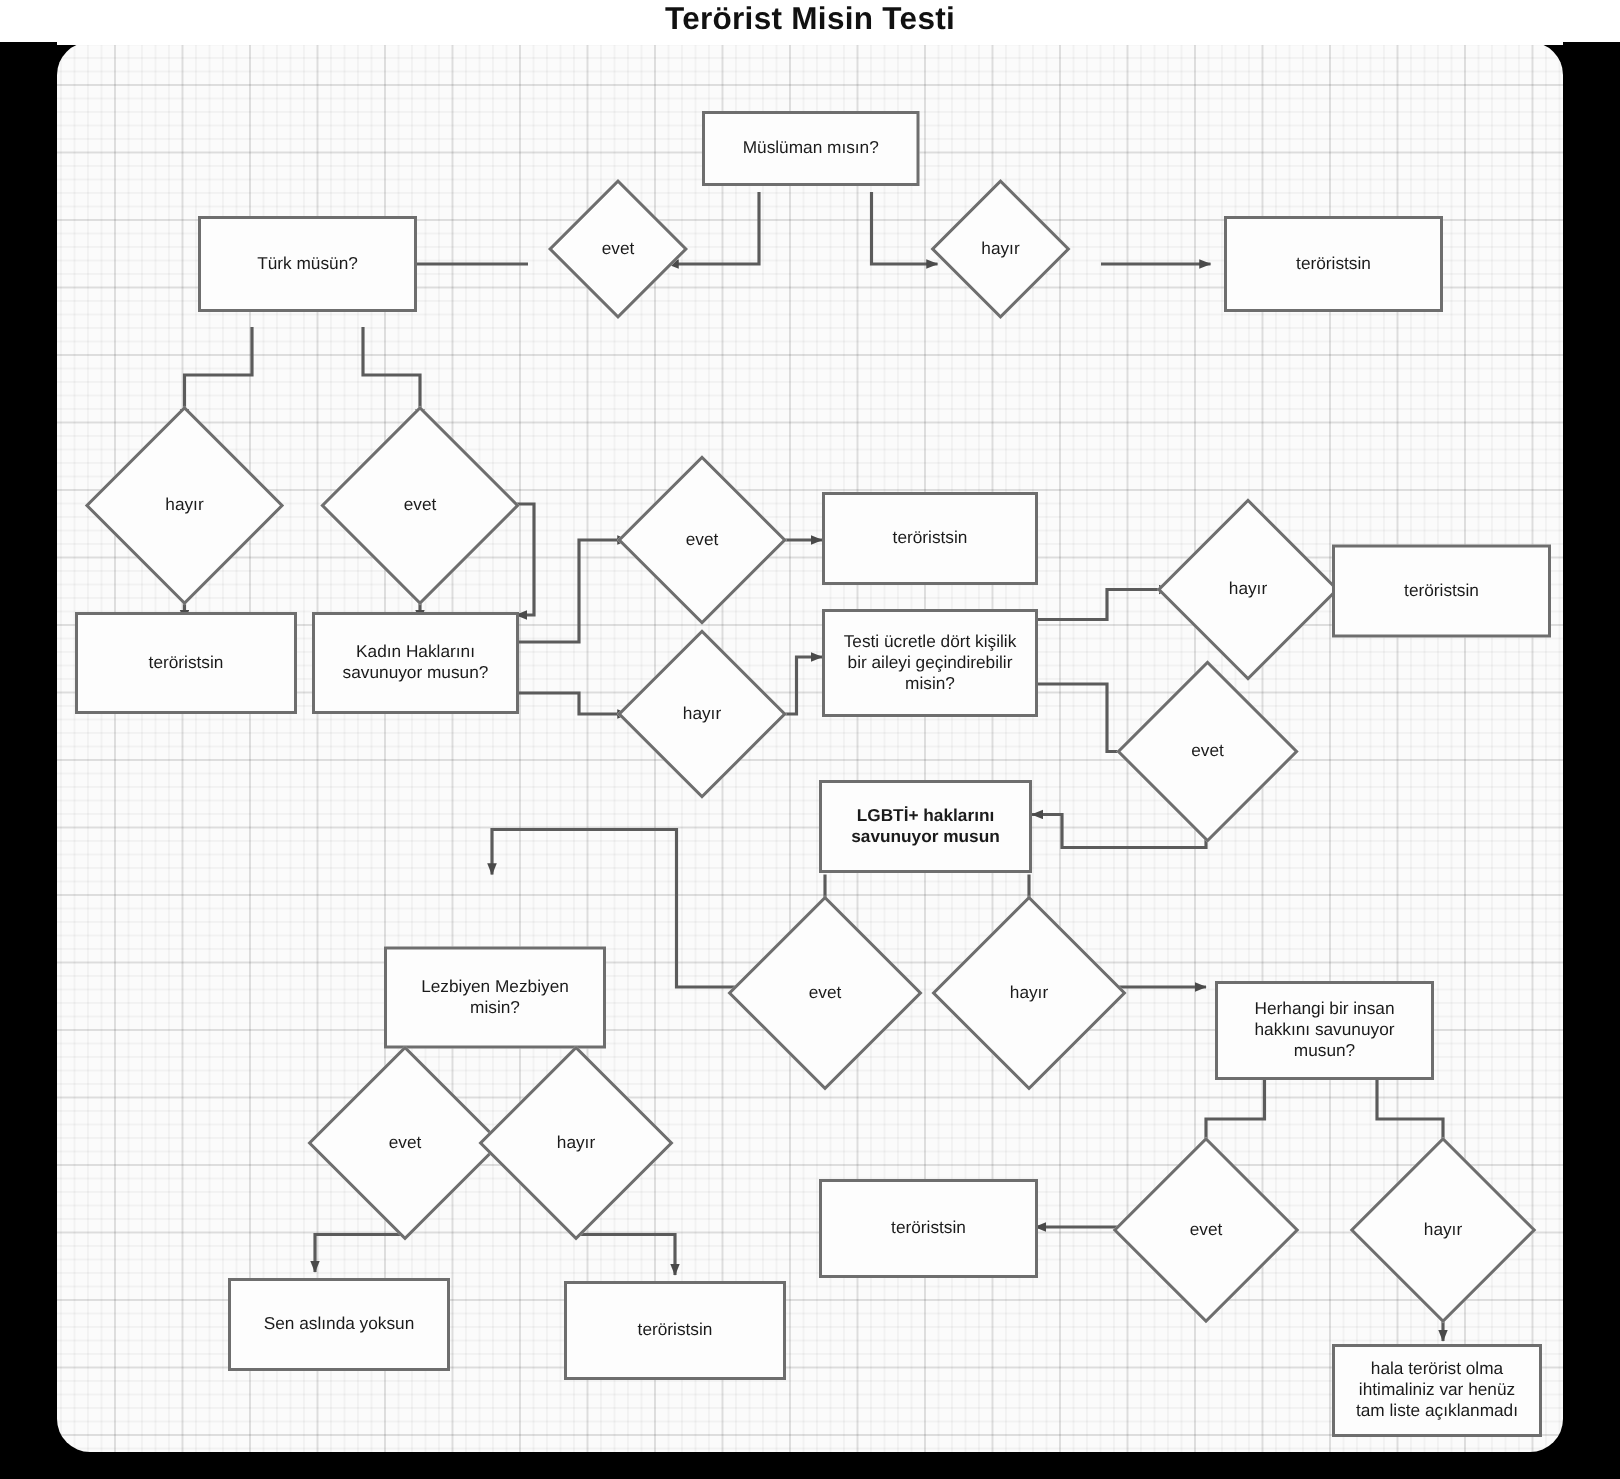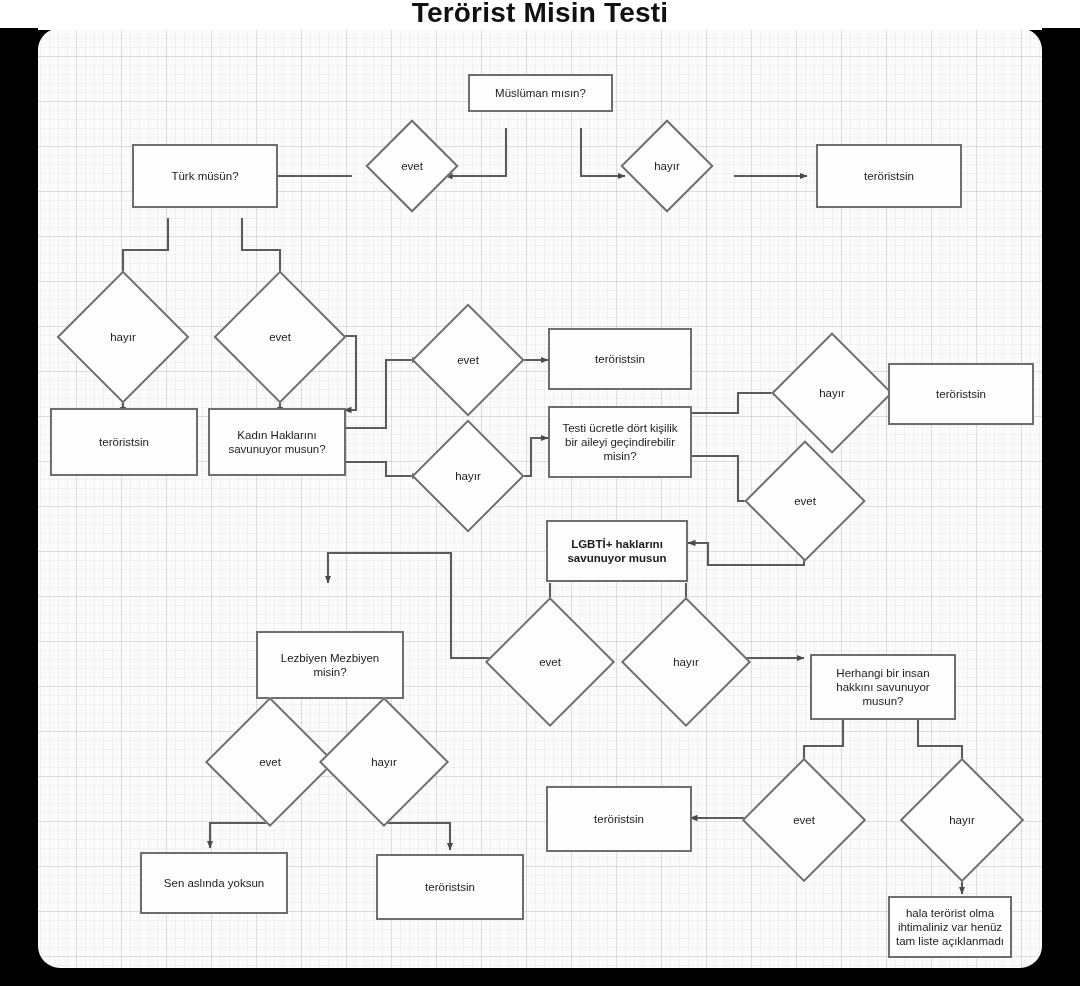--- a/index.html
+++ b/index.html
@@ -22,21 +22,21 @@
       linear-gradient(to right, rgba(0,0,0,.085) 1px, transparent 1px),
       linear-gradient(to bottom, rgba(0,0,0,.085) 1px, transparent 1px),
       linear-gradient(to right, rgba(0,0,0,.035) 1px, transparent 1px),
       linear-gradient(to bottom, rgba(0,0,0,.035) 1px, transparent 1px);
     background-size:45px 45px,45px 45px,9px 9px,9px 9px;
     background-position:-7px -17px,-7px -17px,-7px -17px,-7px -17px;
   }
   #title{
     position:absolute;left:0;top:0;width:1080px;height:28px;
     line-height:26px;text-align:center;
-    color:#111;font-size:28px;font-weight:bold;letter-spacing:.2px;
+    color:#111;font-size:21px;font-weight:bold;letter-spacing:.2px;
     background:#fff;
     z-index:40;
   }
   #titlebg{
     position:absolute;left:38px;top:0;width:1004px;height:30px;background:#fff;z-index:30;
   }
   svg#wires{position:absolute;left:0;top:0;width:1004px;height:940px;z-index:5;}
   .node{
     position:absolute;box-sizing:border-box;z-index:10;
     display:flex;align-items:center;justify-content:center;
@@ -129,21 +129,21 @@
         <path d="M 805,690 L 805,718 L 766,718 L 766,744"></path>
 
         <path d="M 880,690 L 880,718 L 924,718 L 924,744"></path>
 
         <path d="M 720,790 L 652,790"></path>
 
         <path d="M 924,840 L 924,866"></path>
       </g>
     </svg>
 
-    <div class="node box" style="left:430px;top:46px;width:145px;height:38px;">
+    <div class="node box" style="left:430px;top:46px;width:145px;height:50px;">
       <span>Müslüman mısın?</span>
     </div>
 
     <div class="node dia" style="left:341px;top:105px;width:66px;height:66px;">
       <span class="dshape"></span>
       <span class="dlabel">evet</span>
     </div>
 
     <div class="node dia" style="left:596px;top:105px;width:66px;height:66px;">
       <span class="dshape"></span>
@@ -229,21 +229,21 @@
     <div class="node dia" style="left:186px;top:688px;width:92px;height:92px;">
       <span class="dshape"></span>
       <span class="dlabel">evet</span>
     </div>
 
     <div class="node dia" style="left:300px;top:688px;width:92px;height:92px;">
       <span class="dshape"></span>
       <span class="dlabel">hayır</span>
     </div>
 
-    <div class="node box" style="left:102px;top:824px;width:148px;height:62px;">
+    <div class="node box" style="left:114px;top:824px;width:148px;height:62px;">
       <span>Sen aslında yoksun</span>
     </div>
 
     <div class="node box" style="left:338px;top:826px;width:148px;height:66px;">
       <span>teröristsin</span>
     </div>
 
     <div class="node box" style="left:772px;top:626px;width:146px;height:66px;">
       <span>Herhangi bir insan hakkını savunuyor musun?</span>
     </div>
@@ -255,18 +255,18 @@
 
     <div class="node dia" style="left:880px;top:748px;width:88px;height:88px;">
       <span class="dshape"></span>
       <span class="dlabel">hayır</span>
     </div>
 
     <div class="node box" style="left:508px;top:758px;width:146px;height:66px;">
       <span>teröristsin</span>
     </div>
 
-    <div class="node box" style="left:850px;top:868px;width:124px;height:62px;">
+    <div class="node box" style="left:850px;top:868px;width:140px;height:62px;">
       <span>hala terörist olma ihtimaliniz var henüz tam liste açıklanmadı</span>
     </div>
 
   </div>
 </div>
 
 </body></html>

